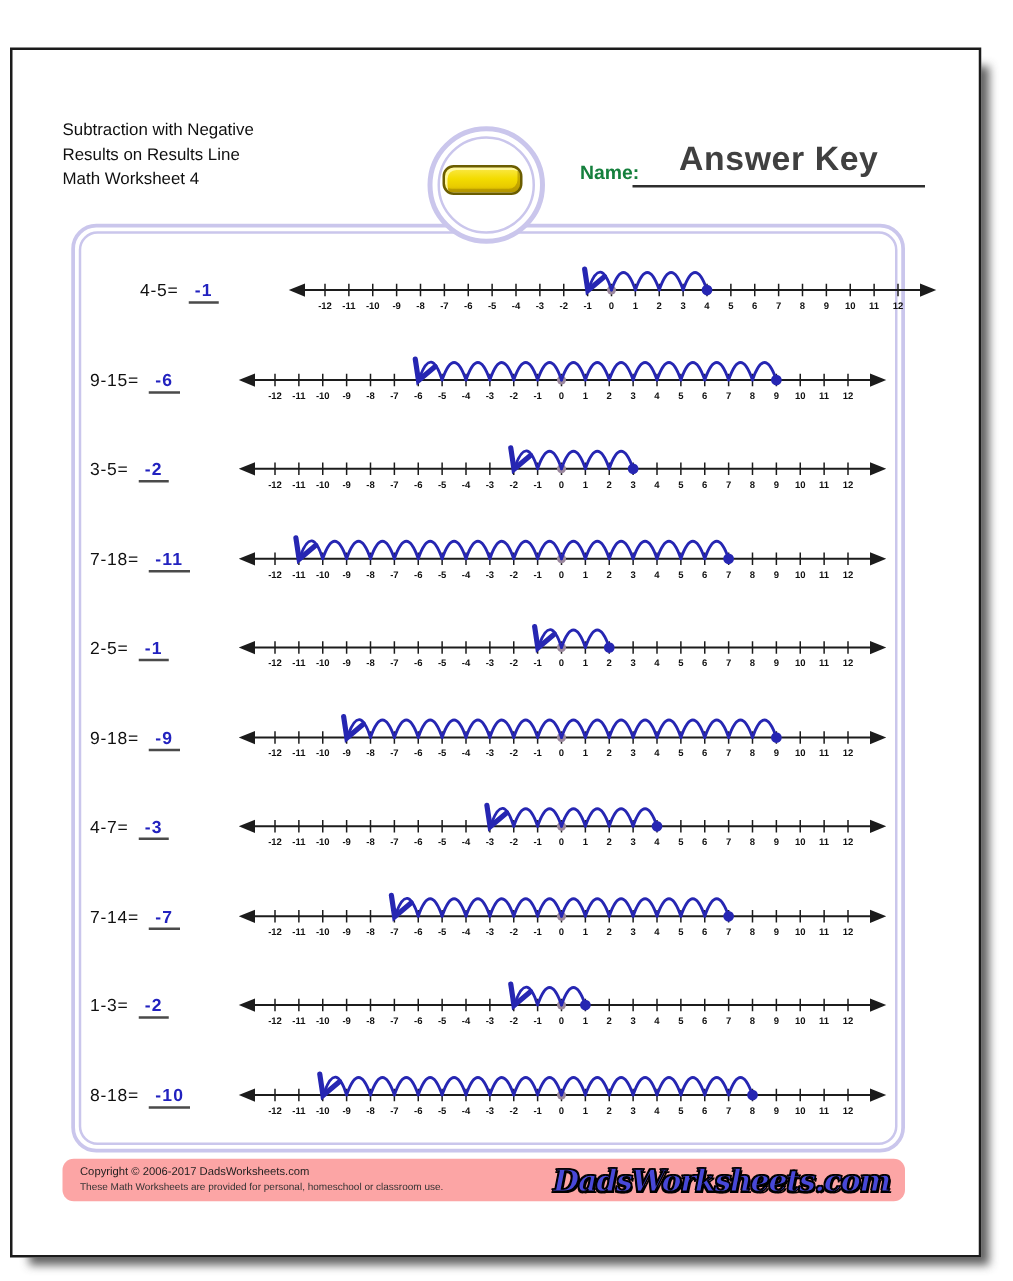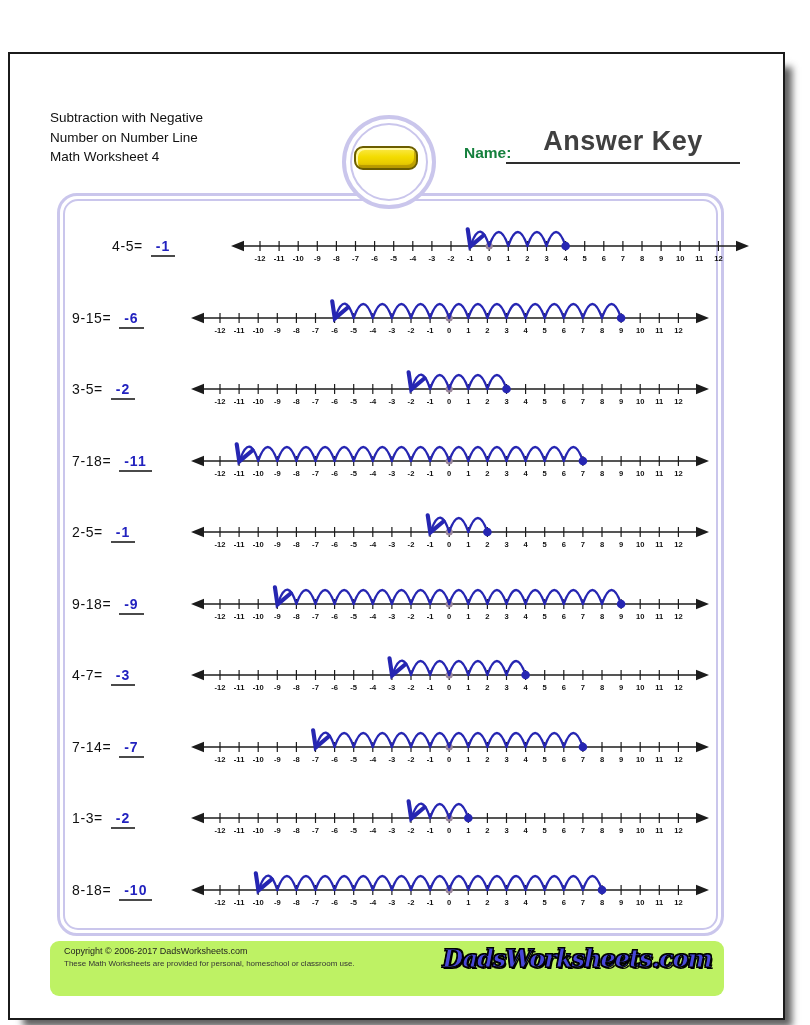--- a/index.html
+++ b/index.html
@@ -1,19 +1,19 @@
 <!DOCTYPE html>
 <html><head>
 <meta charset="utf-8">
 <style>
   html,body{margin:0;padding:0;background:#ffffff;}
   body{width:810px;height:1025px;position:relative;overflow:hidden;
        font-family:"Liberation Sans",sans-serif;}
 
-  .sheet{position:absolute;left:8px;top:52px;width:773px;height:964px;
+  .sheet{position:absolute;left:8px;top:38px;width:773px;height:964px;
          background:#fff;border:2px solid #1b1b1b;
          box-shadow:11px 11px 7px -4px rgba(62,62,62,.82);}
 
   .title{position:absolute;left:40px;top:54px;font-size:13.5px;
          line-height:19.5px;color:#101010;}
 
   .name-label{position:absolute;left:454px;top:90px;font-size:15.5px;
               font-weight:bold;color:#15803d;}
   .name-underline{position:absolute;left:496px;top:84px;width:234px;height:24px;
                   border-bottom:2px solid #2e2e2e;}
@@ -32,37 +32,37 @@
          border:3px solid #cac6ec;border-radius:20px;z-index:1;}
   .frame-inner{position:absolute;inset:3px;border:2px solid #cac6ec;border-radius:15px;}
 
   .prob-row{position:absolute;left:0;width:100%;height:56px;z-index:2;}
   .nl{position:absolute;left:180px;top:0;}
   .eq{position:absolute;left:62px;top:24px;font-size:14px;letter-spacing:.6px;
       color:#101010;white-space:nowrap;}
   .eq-answer{color:#2222bf;font-weight:bold;letter-spacing:1px;
              border-bottom:2px solid #4a4a4a;padding:0 5px 1px;margin-left:8px;}
 
-  .footer{position:absolute;left:40px;top:887px;width:674px;height:55px;
-          background:#bef264;border-radius:9px;z-index:2;}
+  .footer{position:absolute;left:40px;top:887px;width:674px;height:34px;
+          background:#fca5a5;border-radius:9px;z-index:2;}
   .copy1{position:absolute;left:14px;top:5px;font-size:9px;color:#1e1e1e;}
   .copy2{position:absolute;left:14px;top:18px;font-size:8px;color:#333;}
   .logo{position:absolute;right:12px;top:3px;font-family:"DejaVu Serif",serif;
         font-style:italic;font-weight:bold;font-size:24px;letter-spacing:-1px;
         color:#4848d8;-webkit-text-stroke:1px #000;
         text-shadow:1.5px 1.5px 0 #000,-1px -1px 0 #000,1px -1px 0 #000,-1px 1px 0 #000;}
 </style>
 </head>
 <body>
 
 <div class="sheet">
 
   <div class="title">
     <div>Subtraction with Negative</div>
-    <div>Number on Number Line</div>
+    <div>Results on Results Line</div>
     <div>Math Worksheet 4</div>
   </div>
 
   <div class="name-label">Name:</div>
   <div class="name-underline"></div>
   <div class="answer-key">Answer Key</div>
 
   <div class="frame">
     <div class="frame-inner"></div>
   </div>

